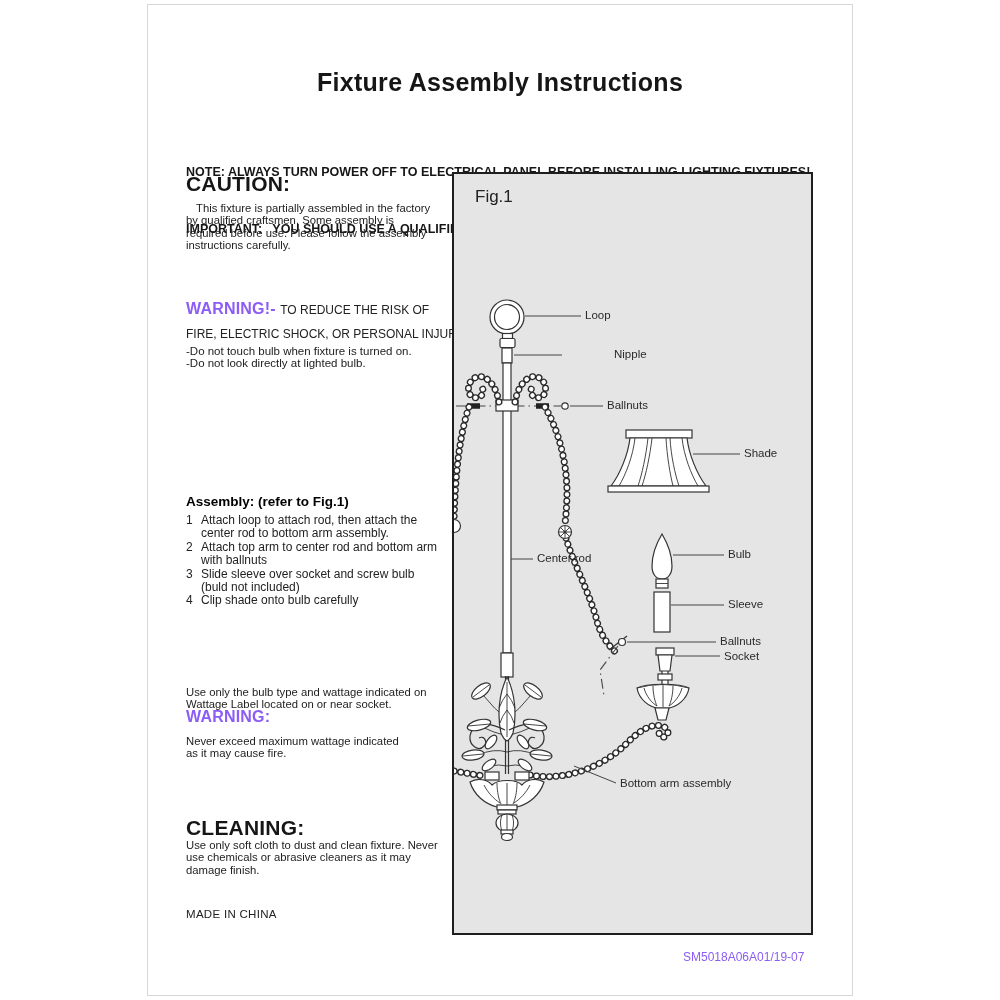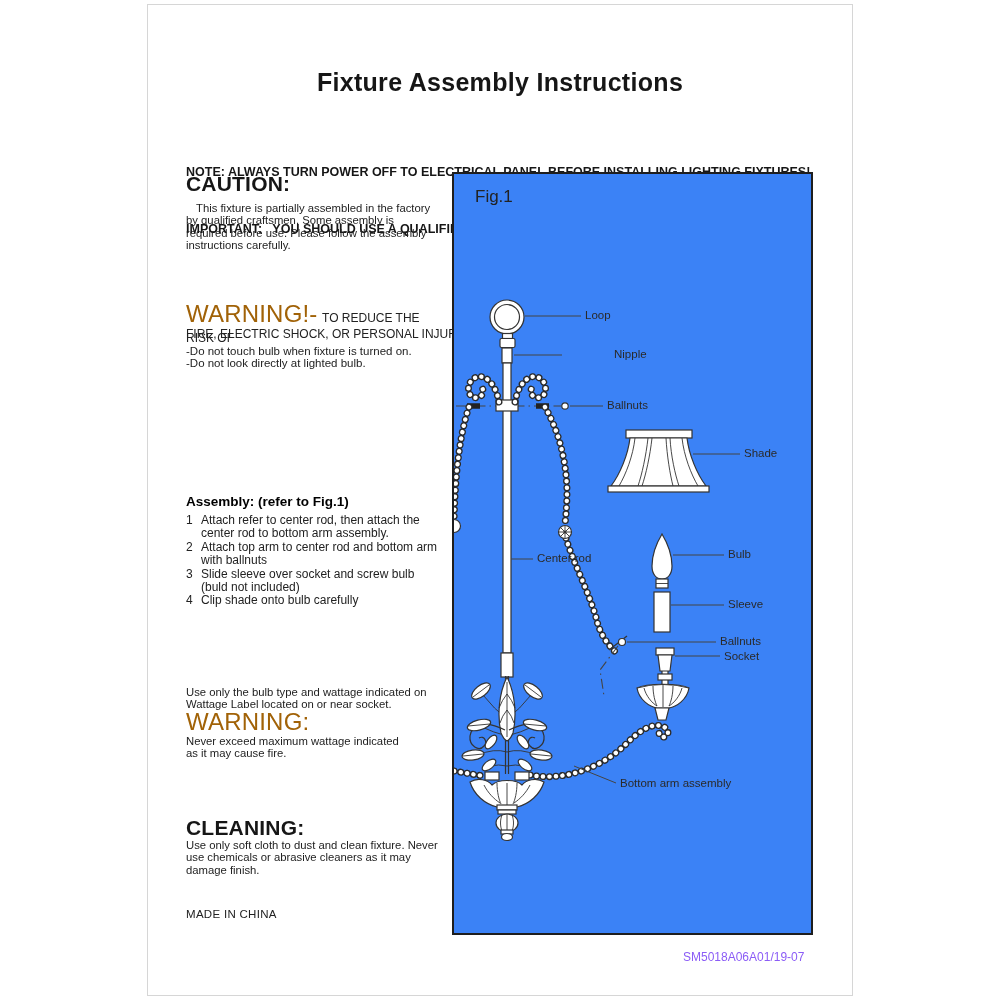--- a/index.html
+++ b/index.html
@@ -5,35 +5,35 @@
   html,body{margin:0;padding:0;background:#ffffff;}
   body{width:1000px;height:1000px;position:relative;overflow:hidden;
        font-family:"Liberation Sans","DejaVu Sans",sans-serif;color:#1c1c1c;}
   .page{position:absolute;left:147px;top:4px;width:706px;height:992px;
         background:#fff;border:1px solid #d6d6d6;box-sizing:border-box;}
   .abs{position:absolute;}
   .title{left:150px;top:68px;width:700px;text-align:center;
          font-size:25px;font-weight:bold;letter-spacing:.3px;color:#161616;}
   .notes{left:186px;top:125px;width:650px;font-size:12.5px;font-weight:bold;
          line-height:19px;white-space:pre;color:#161616;}
-  .h-big{font-size:24px;font-weight:normal;letter-spacing:.2px;color:#a16207;}
+  .h-big{font-size:16px;font-weight:bold;letter-spacing:.2px;color:#8b5cf6;}
   .h-med{font-size:21px;font-weight:bold;letter-spacing:.2px;color:#161616;}
   .h-small{font-size:13.5px;font-weight:bold;color:#000000;}
   .body-txt{font-size:11.3px;line-height:12.4px;color:#222;}
   .caution-body{text-indent:10px;}
   .warn-sub{font-size:12px;color:#222;}
   .warn-item{font-size:11.5px;line-height:11.8px;color:#222;
              padding-left:5px;text-indent:-5px;}
   .steps{left:186px;top:514px;width:252px;}
   .step{display:flex;font-size:12px;line-height:13.4px;color:#222;margin:0;}
   .step .num{width:15px;flex:none;}
   .step .text{flex:1;}
   .origin-txt{font-size:11.5px;color:#222;letter-spacing:.3px;}
   .figure{left:452px;top:172px;width:361px;height:763px;
-          border:2.5px solid #1e1e1e;box-sizing:border-box;background:#3b82f6;}
+          border:2.5px solid #1e1e1e;box-sizing:border-box;background:#e5e5e5;}
   .fig-caption{position:absolute;left:21px;top:13px;font-size:17px;color:#222;}
   .fig-label{position:absolute;font-size:11.5px;color:#2a2a2a;white-space:nowrap;}
   .footer{left:683px;top:950px;font-size:12px;color:#8b5cf6;display:flex;}
   svg{position:absolute;left:0;top:0;}
   .ln{stroke:#333;stroke-width:1.2;fill:none;}
   .fw{fill:#fff;stroke:#333;stroke-width:1.2;}
   .fd{fill:#333;stroke:none;}
   .bead-o{fill:none;stroke:#2a2a2a;stroke-width:7;stroke-linecap:round;stroke-dasharray:0.1 6.4;}
   .bead-i{fill:none;stroke:#fff;stroke-width:4.4;stroke-linecap:round;stroke-dasharray:0.1 6.4;}
   .dashdot{stroke:#444;stroke-width:1.1;fill:none;stroke-dasharray:10 4 1.5 4;}
@@ -62,21 +62,21 @@
 <div class="abs warn-sub" style="left:186px;top:327px;">FIRE, ELECTRIC SHOCK, OR PERSONAL INJURY:</div>
 <div class="abs" style="left:186px;top:346px;width:248px;">
   <div class="warn-item">-Do not touch bulb when fixture is turned on.</div>
   <div class="warn-item">-Do not look directly at lighted bulb.</div>
 </div>
 
 <div class="abs h-small" style="left:186px;top:494px;">Assembly: (refer to Fig.1)</div>
 <div class="abs steps">
   <div class="step">
     <span class="num">1</span>
-    <span class="text">Attach refer to center rod, then attach the center rod to bottom arm assembly.</span>
+    <span class="text">Attach loop to attach rod, then attach the center rod to bottom arm assembly.</span>
   </div>
   <div class="step">
     <span class="num">2</span>
     <span class="text">Attach top arm to center rod and bottom arm with ballnuts</span>
   </div>
   <div class="step">
     <span class="num">3</span>
     <span class="text">Slide sleeve over socket and screw bulb (buld not included)</span>
   </div>
   <div class="step">

